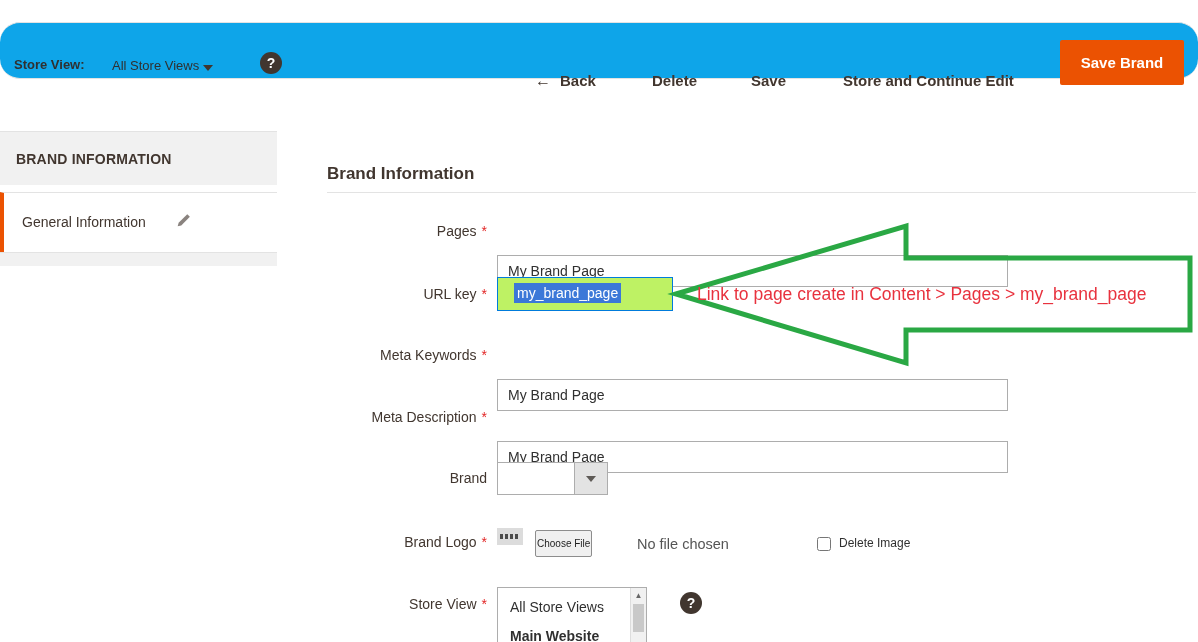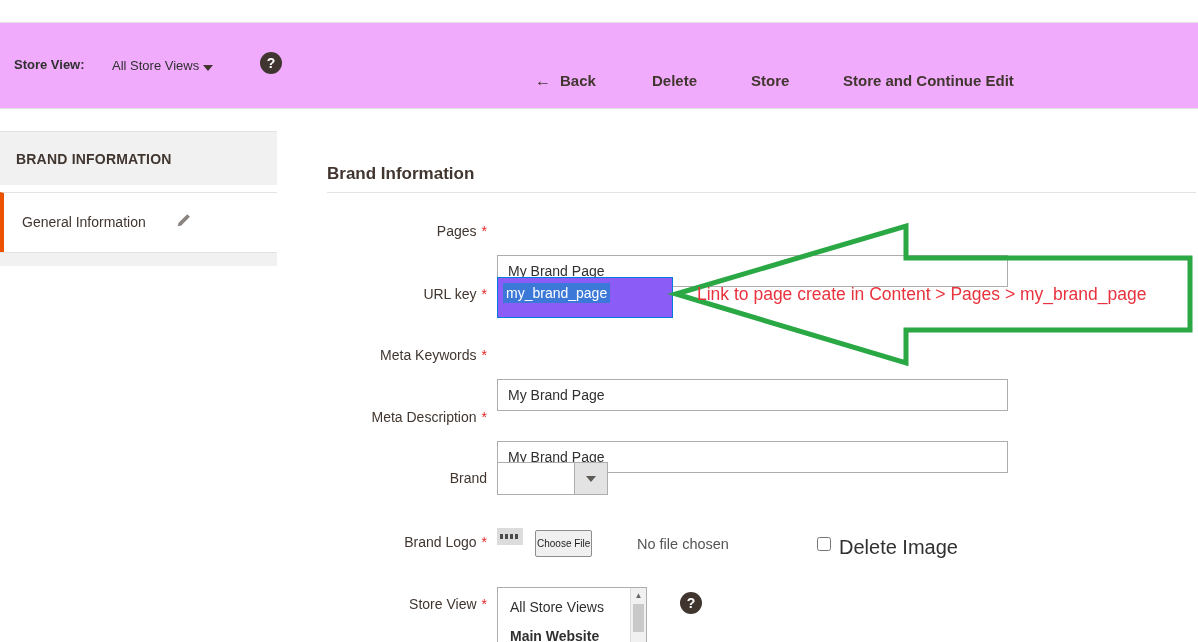--- a/index.html
+++ b/index.html
@@ -6,24 +6,25 @@
   html, body { width: 1198px; height: 642px; }
   body {
     position: relative;
     overflow: hidden;
     background: #ffffff;
     font-family: "Liberation Sans", sans-serif;
     color: #41362f;
   }
   
   .header-bar {
-    position: absolute; left: 0; top: 22px; width: 1198px; height: 87px;
-    background: #f0abfc;
+    position: absolute; left: 0; top: 22px; width: 1198px; height: 57px;
+    background: #0ea5e9;
     border-top: 1px solid #e3e3e3;
     border-bottom: 1px solid #e3e3e3;
+    border-radius: 20px;
   }
   .store-view-label { position: absolute; left: 14px; top: 34px; font-size: 13px; font-weight: bold; color: #303030; }
   .store-view-value { position: absolute; left: 112px; top: 35px; font-size: 13px; color: #303030; cursor: pointer; }
   .caret-down {
     position: absolute; left: 203px; top: 42px; width: 0; height: 0;
     border-left: 5px solid transparent; border-right: 5px solid transparent;
     border-top: 6px solid #41362f;
   }
   .help-badge {
     position: absolute; left: 260px; top: 29px; width: 22px; height: 22px;
@@ -74,22 +75,22 @@
   .req { color: #e22626; margin-left: 5px; font-size: 14px; }
 
   .txt-input {
     position: absolute; left: 497px; height: 32px; border: 1px solid #adadad;
     background: #fff; font-size: 14px; color: #303030; padding: 0 10px;
     font-family: "Liberation Sans", sans-serif;
   }
   .w-wide { width: 511px; margin-top: 40px; }
 
   .urlkey-box {
-    position: absolute; left: 497px; top: 277px; width: 176px; height: 41px;
-    border: 1px solid #007bdb; background: #8b5cf6; padding: 6px 0 0 5px;
+    position: absolute; left: 497px; top: 277px; width: 176px; height: 34px;
+    border: 1px solid #007bdb; background: #bef264; padding: 6px 0 0 16px;
   }
   .urlkey-sel {
     background: #3b78d8; color: #ffffff; font-size: 14px; padding: 2px 3px; white-space: nowrap;
   }
 
   .brand-select {
     position: absolute; left: 497px; top: 462px; width: 111px; height: 33px;
     background: #fff; border: 1px solid #adadad; cursor: pointer;
   }
   .brand-select .sel-btn {
@@ -111,21 +112,21 @@
     background: repeating-linear-gradient(90deg, #4a4a4a 0 3px, #dcdcdc 3px 5px);
   }
   .choose-file-btn {
     position: absolute; left: 535px; top: 530px; height: 27px; padding: 0 1px;
     background: #f0f0f0; border: 1px solid #8d8d8d; border-radius: 2px;
     font-size: 10px; color: #1c1c1c; cursor: pointer;
     font-family: "Liberation Sans", sans-serif;
   }
   .no-file-text { position: absolute; left: 637px; top: 536px; font-size: 14.5px; color: #555; }
   .del-img-checkbox { position: absolute; left: 817px; top: 537px; width: 14px; height: 14px; cursor: pointer; }
-  .del-img-label { position: absolute; left: 839px; top: 536px; font-size: 20px; color: #303030; }
+  .del-img-label { position: absolute; left: 839px; top: 536px; font-size: 12px; color: #303030; }
 
   .store-multiselect {
     position: absolute; left: 497px; top: 587px; width: 150px; height: 70px;
     background: #fff; border: 1px solid #adadad;
   }
   .ms-option { font-size: 14px; color: #303030; padding-left: 12px; white-space: nowrap; cursor: pointer; }
   .ms-opt-0 { margin-top: 11px; }
   .ms-opt-1 { margin-top: 13px; font-weight: bold; }
   .ms-scrollbar {
     position: absolute; right: 0; top: 0; bottom: 0; width: 16px;
@@ -155,22 +156,23 @@
 <body>
 
 <div class="header-bar">
   <span class="store-view-label">Store View:</span>
   <span class="store-view-value">All Store Views</span>
   <span class="caret-down"></span>
   <span class="help-badge">?</span>
 
   <button class="hdr-btn btn-back"><span class="back-arrow">←</span><span>Back</span></button>
   <button class="hdr-btn btn-delete">Delete</button>
-  <button class="hdr-btn btn-reset">Store</button>
+  <button class="hdr-btn btn-reset">Save</button>
   <button class="hdr-btn btn-save-continue">Store and Continue Edit</button>
+  <button class="btn-save-brand">Save Brand</button>
 </div>
 
 <div class="side-section-head">BRAND INFORMATION</div>
 <div class="side-item-active">
   <span class="side-item-label">General Information</span>
   <span class="pencil">
     <svg width="15" height="15" viewBox="0 0 16 16">
         <path d="M12 1.2 L14.8 4 L5.6 13.2 L1.8 14.2 L2.8 10.4 Z" fill="#8a837f"></path>
       </svg>
   </span>

